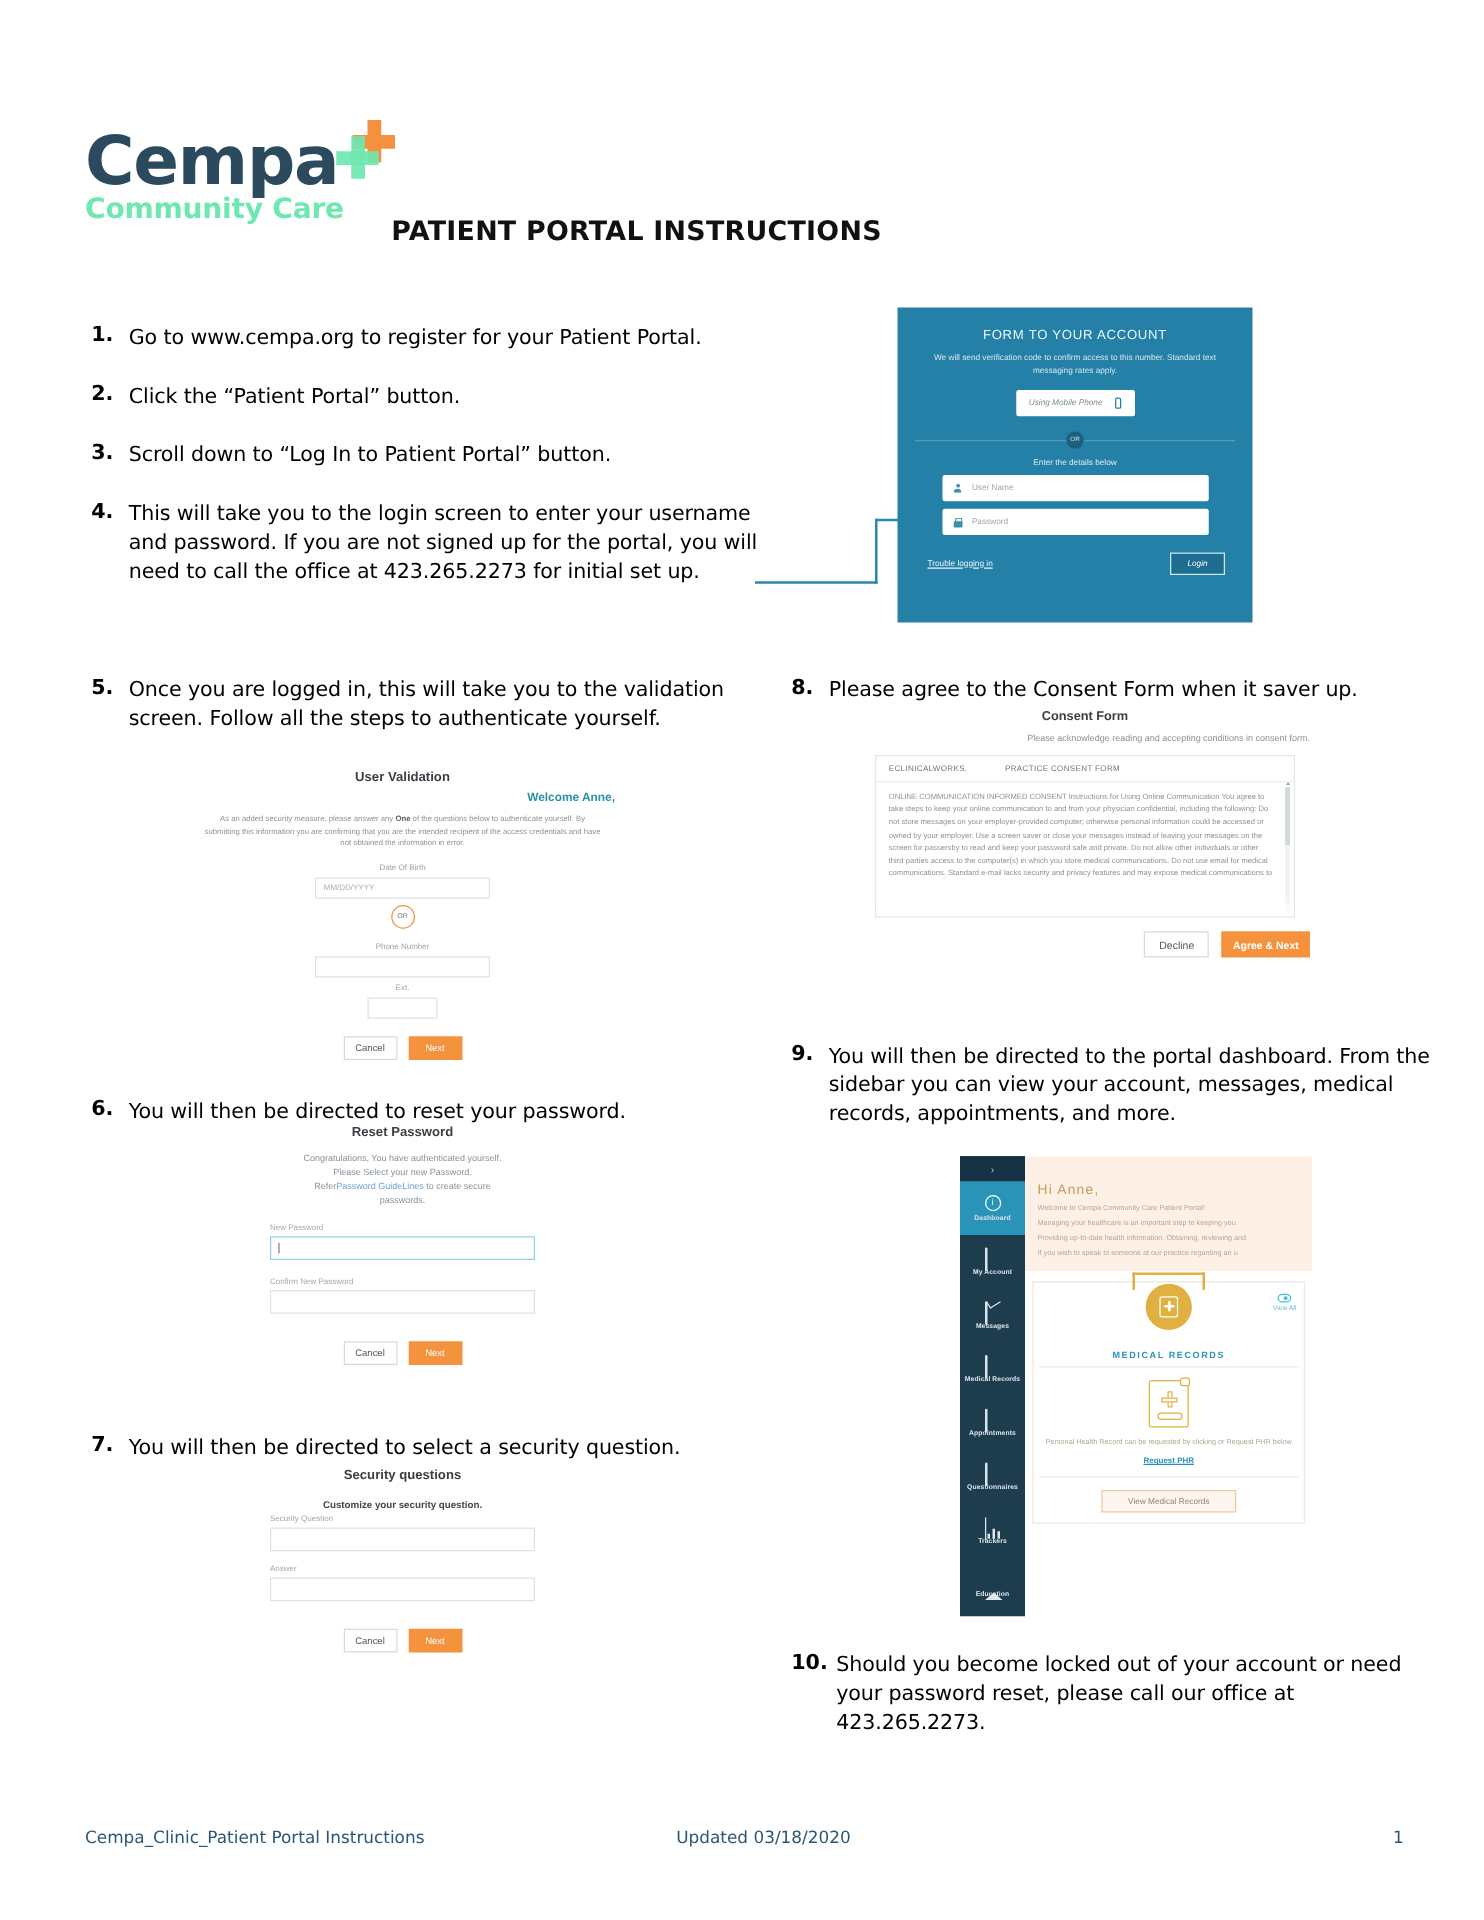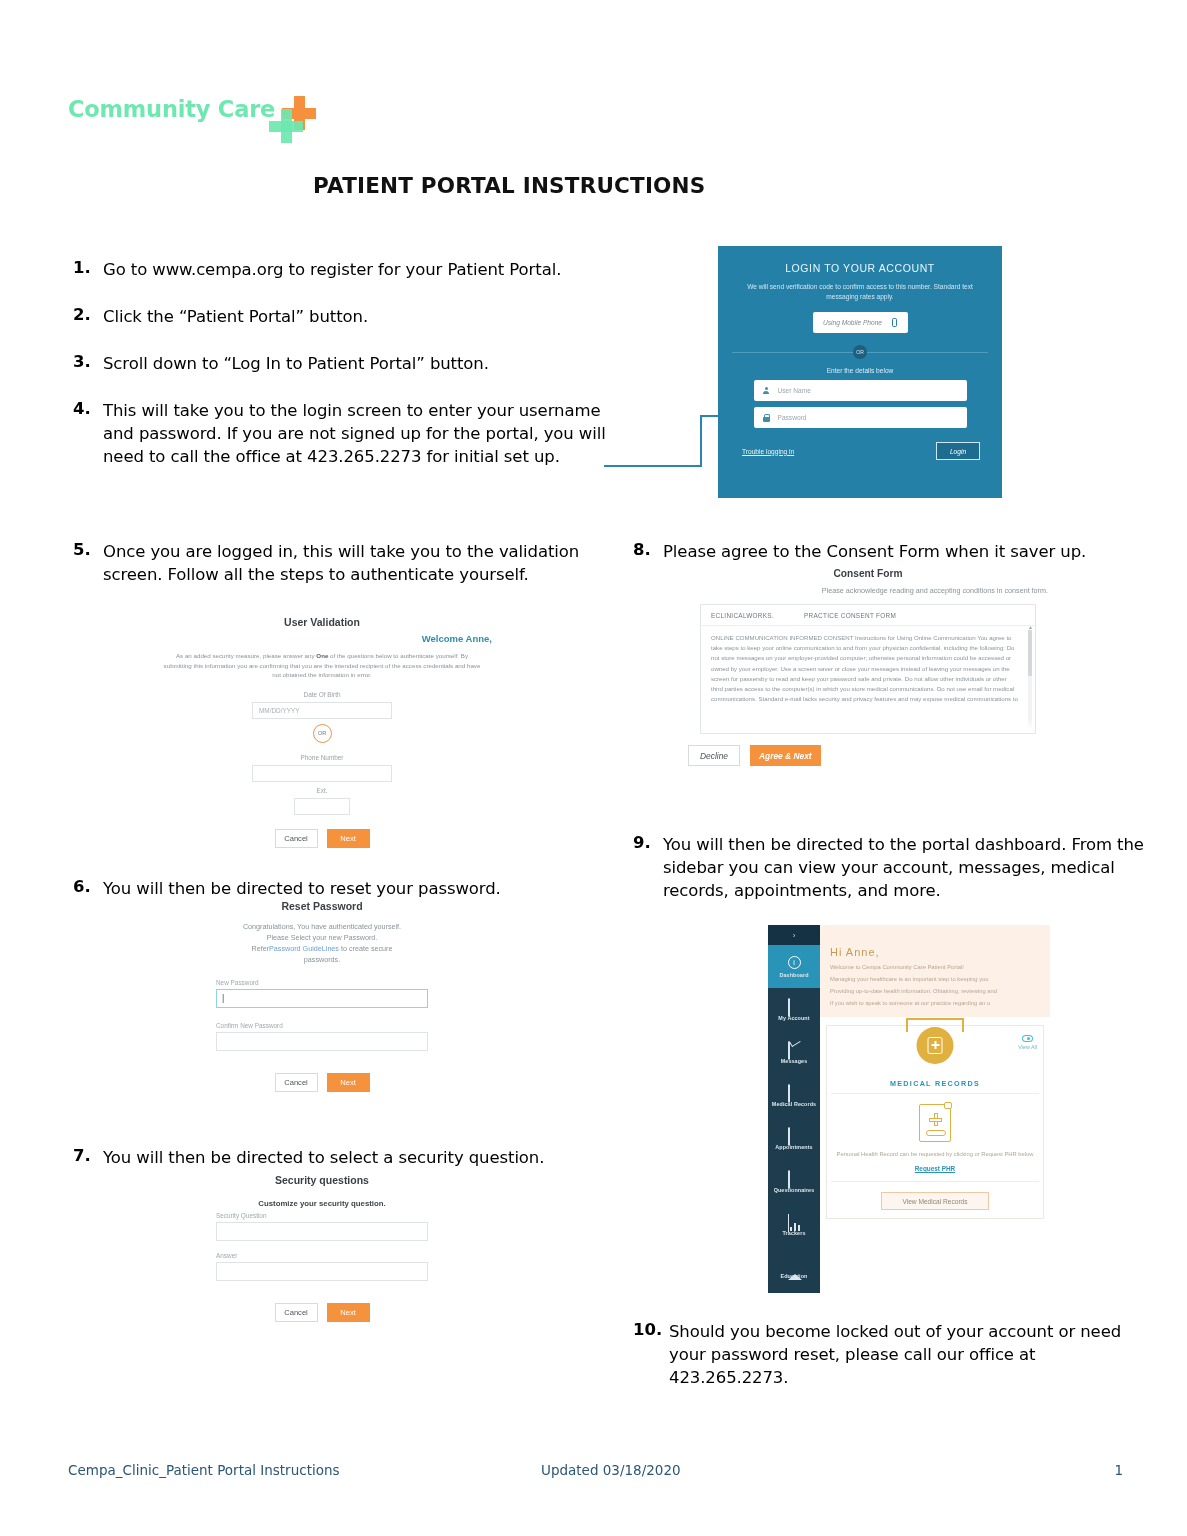--- a/index.html
+++ b/index.html
@@ -145,21 +145,21 @@
   .cf-box { margin: 9px 12px 0; border: 1px solid #e3e6e8; background: #fff; }
   .cf-head { display: flex; gap: 30px; padding: 7px 10px 6px; border-bottom: 1px solid #eceff1; }
   .cf-head span { font-size: 6.4px; color: #6c767d; letter-spacing: .3px; }
   .cf-body { position: relative; padding: 7px 16px 5px 10px; height: 107px; overflow: hidden; }
   .cf-body p { font-size: 6.1px; color: #8b949b; line-height: 10.2px; }
   .cf-scroll { position: absolute; right: 3px; top: 4px; bottom: 4px; width: 4px; background: #f1f3f4; }
   .cf-scroll .thumb { position: absolute; top: 0; left: 0; width: 4px; height: 46px; background: #d3d8db; }
   .cf-arrow { position: absolute; right: 2px; font-size: 5px; color: #98a1a7; }
   .cf-arrow.up { top: -2px; } .cf-arrow.down { bottom: -1px; }
   .cf-fade { position: absolute; left: 0; right: 0; bottom: 0; height: 14px; background: linear-gradient(to bottom, rgba(255,255,255,0), #fff 78%); }
-  .cf-btns { display: flex; justify-content: flex-start; gap: 10px; margin-top: 11px; font-style: italic; }
+  .cf-btns { display: flex; justify-content: flex-end; gap: 10px; margin-top: 11px; }
   .btn-decline {
     min-width: 52px; height: 21px; border: 1px solid #d7dbde; background: #fff;
     color: #4d555b; font-size: 8.4px; display: flex; align-items: center; justify-content: center; padding: 0 8px;
   }
   .btn-agree {
     min-width: 52px; height: 21px; background: #f5923e; color: #fff; font-size: 8.4px; font-weight: 700;
     display: flex; align-items: center; justify-content: center; padding: 0 9px;
   }
 
   
@@ -223,20 +223,21 @@
   .footer { position: absolute; left: 68px; top: 1462px; width: 1055px; font-size: 13.5px; color: #2b5676; font-family: "DejaVu Sans", sans-serif; }
   .footer .f-left { position: absolute; left: 0; }
   .footer .f-mid { position: absolute; left: 473px; }
   .footer .f-right { position: absolute; right: 0; }
 </style>
 </head>
 <body>
 
 <div class="header">
   <div class="logo-wrap">
+    <div class="logo-cempa">Cempa</div>
     <div class="logo-sub">Community Care</div>
     <div class="logo-cross">
       <div class="cross-orange">
           <div class="bar-v"></div>
           <div class="bar-h"></div>
         </div>
       <div class="cross-mint">
           <div class="bar-v"></div>
           <div class="bar-h"></div>
         </div>
@@ -262,21 +263,21 @@
   <div class="txt">This will take you to the login screen to enter your username and password. If you are not signed up for the portal, you will need to call the office at 423.265.2273 for initial set up.</div>
 </div>
 
 <div class="connector" style="left:604px; top:415px; width:120px; height:52px;">
   <div class="h" style="left:0; top:50px; width:98px; height:2px;"></div>
   <div class="v" style="left:96px; top:0px; width:2px; height:52px;"></div>
   <div class="h" style="left:96px; top:0px; width:24px; height:2px;"></div>
 </div>
 
 <div class="shot" id="login-shot">
-  <div class="ltitle">LOGIN TO YOUR ACCOUNT</div>
+  <div class="ltitle">FORM TO YOUR ACCOUNT</div>
   <div class="lsub">We will send verification code to confirm access to this number. Standard text messaging rates apply.</div>
   <div class="mobile-btn">
     <span>Using Mobile Phone</span>
     <span class="phone-ic"></span>
   </div>
   <div class="or-row">
     <div class="rule"></div>
     <div class="or-badge">OR</div>
   </div>
   <div class="enter-lbl">Enter the details below</div>

